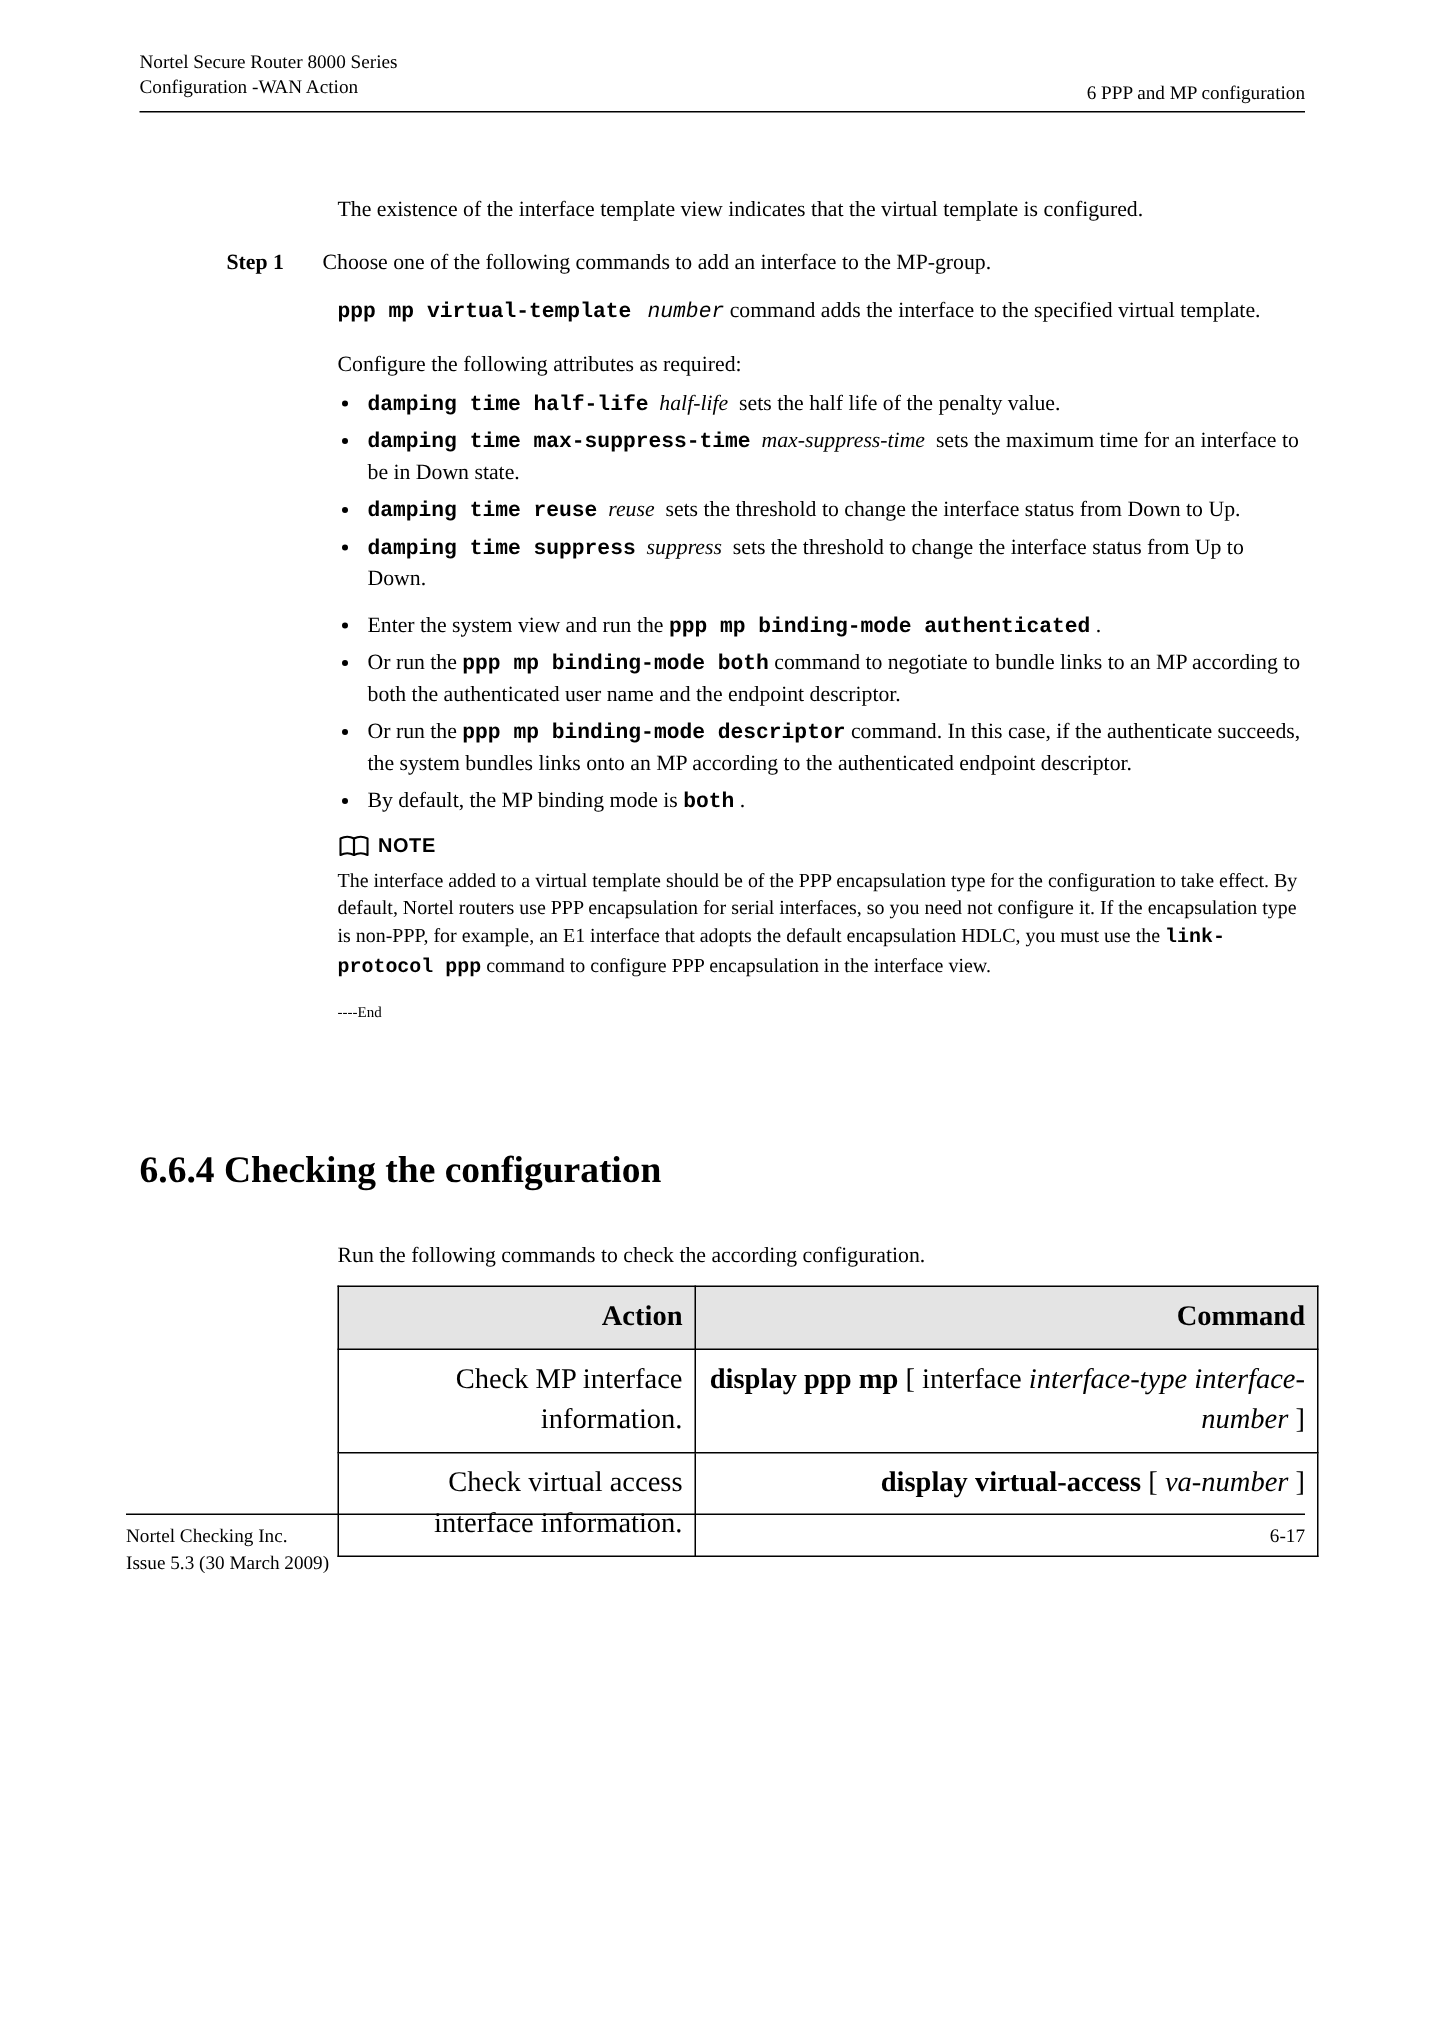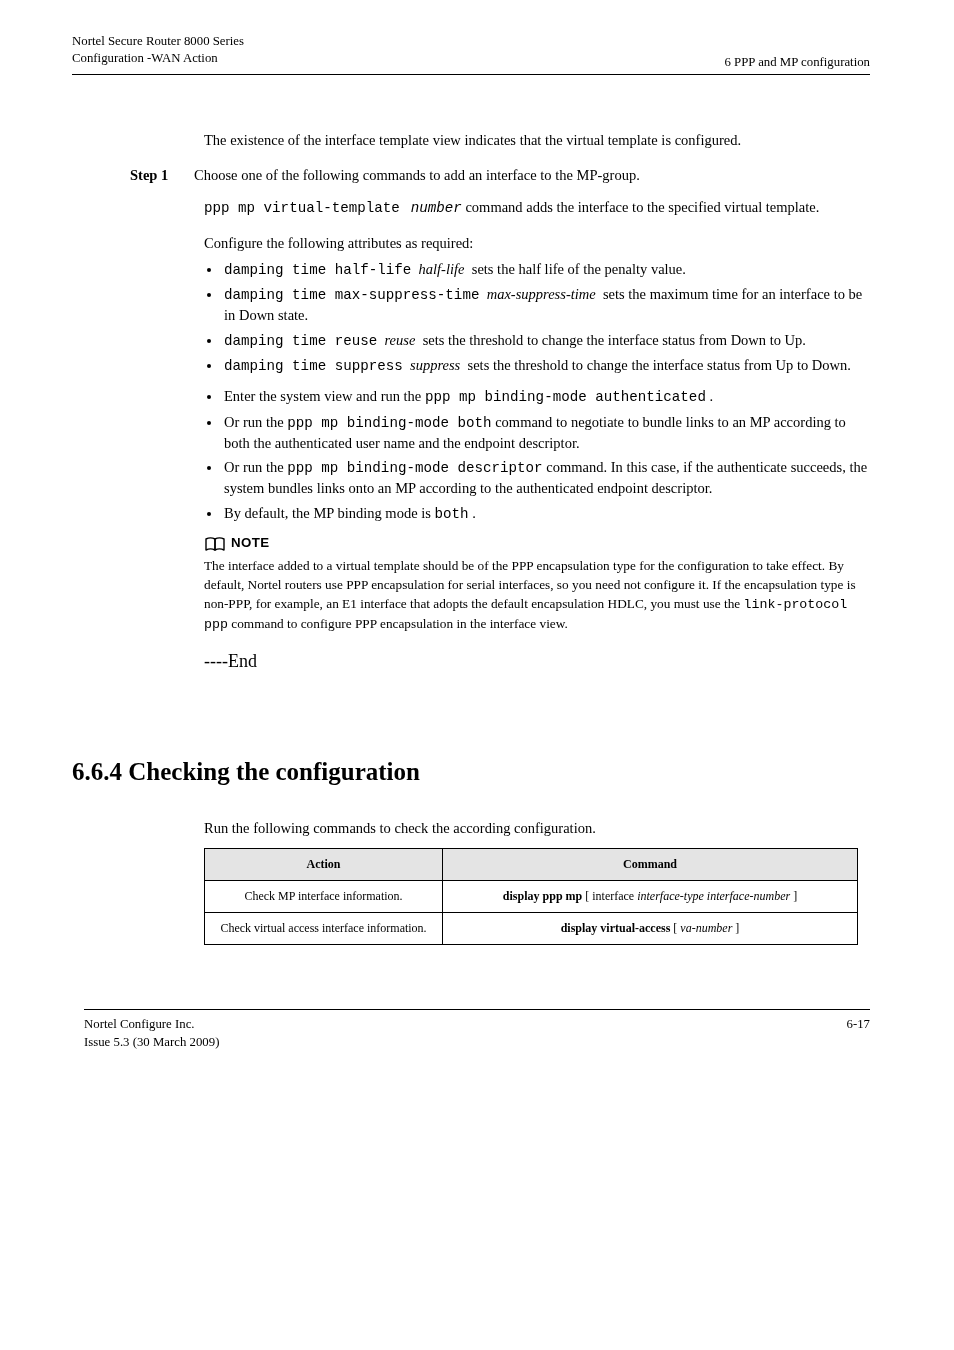--- a/index.html
+++ b/index.html
@@ -9,21 +9,21 @@
     font-family: "Book Antiqua", Palatino, "Palatino Linotype", Georgia, serif;
     color: #000;
     font-size: 14.5px;
     line-height: 1.42;
   }
   .page {
     width: 954px;
     height: 1096px;
     box-sizing: border-box;
     position: relative;
-    padding: 33px 84px 0 72px;
+    padding: 33px 84px 0 93px;
   }
   .header-line {
     display: flex;
     justify-content: space-between;
     font-size: 12.8px;
     line-height: 1.35;
     color: #000;
   }
   .header-left {
     text-align: left;
@@ -68,21 +68,21 @@
     margin: 2px 0 10px 0;
     padding-left: 18px;
   }
   ul.bullets > li {
     margin-bottom: 4px;
     padding-left: 2px;
   }
   .mono {
     font-family: "Courier New", Courier, monospace;
     font-size: 14.2px;
-    font-weight: normal;
+    font-weight: bold;
   }
   .mono-light {
     font-family: "Courier New", Courier, monospace;
     font-size: 14.2px;
     font-weight: normal;
     font-style: italic;
   }
   em {
     font-style: italic;
   }
@@ -103,42 +103,42 @@
     font-family: Arial, Helvetica, sans-serif;
     font-weight: bold;
     font-size: 13.3px;
     letter-spacing: 0.4px;
   }
   .note-body {
     font-size: 13.3px;
     line-height: 1.42;
   }
   .end-row {
-    font-size: 18px;
+    font-size: 10px;
     margin-top: 10px;
   }
   .h3 {
     font-family: "Book Antiqua", Palatino, "Palatino Linotype", Georgia, serif;
     font-weight: bold;
     font-size: 25px;
     margin: 80px 0 28px -132px;
   }
   .run-in {
     margin: 0 0 10px 0;
   }
   table.cmd-table {
     border-collapse: collapse;
     width: 654px;
     margin-left: 0px;
   }
   table.cmd-table th, table.cmd-table td {
     border: 1px solid #000;
     padding: 7px 8px 7px 8px;
-    text-align: center;
-    font-size: 12px;
+    text-align: right;
+    font-size: 19px;
     vertical-align: top;
   }
   table.cmd-table th {
     background: #e4e4e4;
     font-weight: bold;
   }
   table.cmd-table td.command {
     font-family: inherit;
   }
   table.cmd-table .mono2 {
@@ -299,21 +299,21 @@
         </tr>
       </tbody>
     </table>
 
   </div>
 
   <div class="footer">
     <hr class="footer-rule">
     <div class="footer-line">
       <div class="footer-left">
-        <div>Nortel Configure Inc.</div>
+        <div>Nortel Checking Inc.</div>
         <div>Issue 5.3 (30 March 2009)</div>
       </div>
       <div class="footer-right">
         <div>6-17</div>
       </div>
     </div>
   </div>
 
 </div>
 

